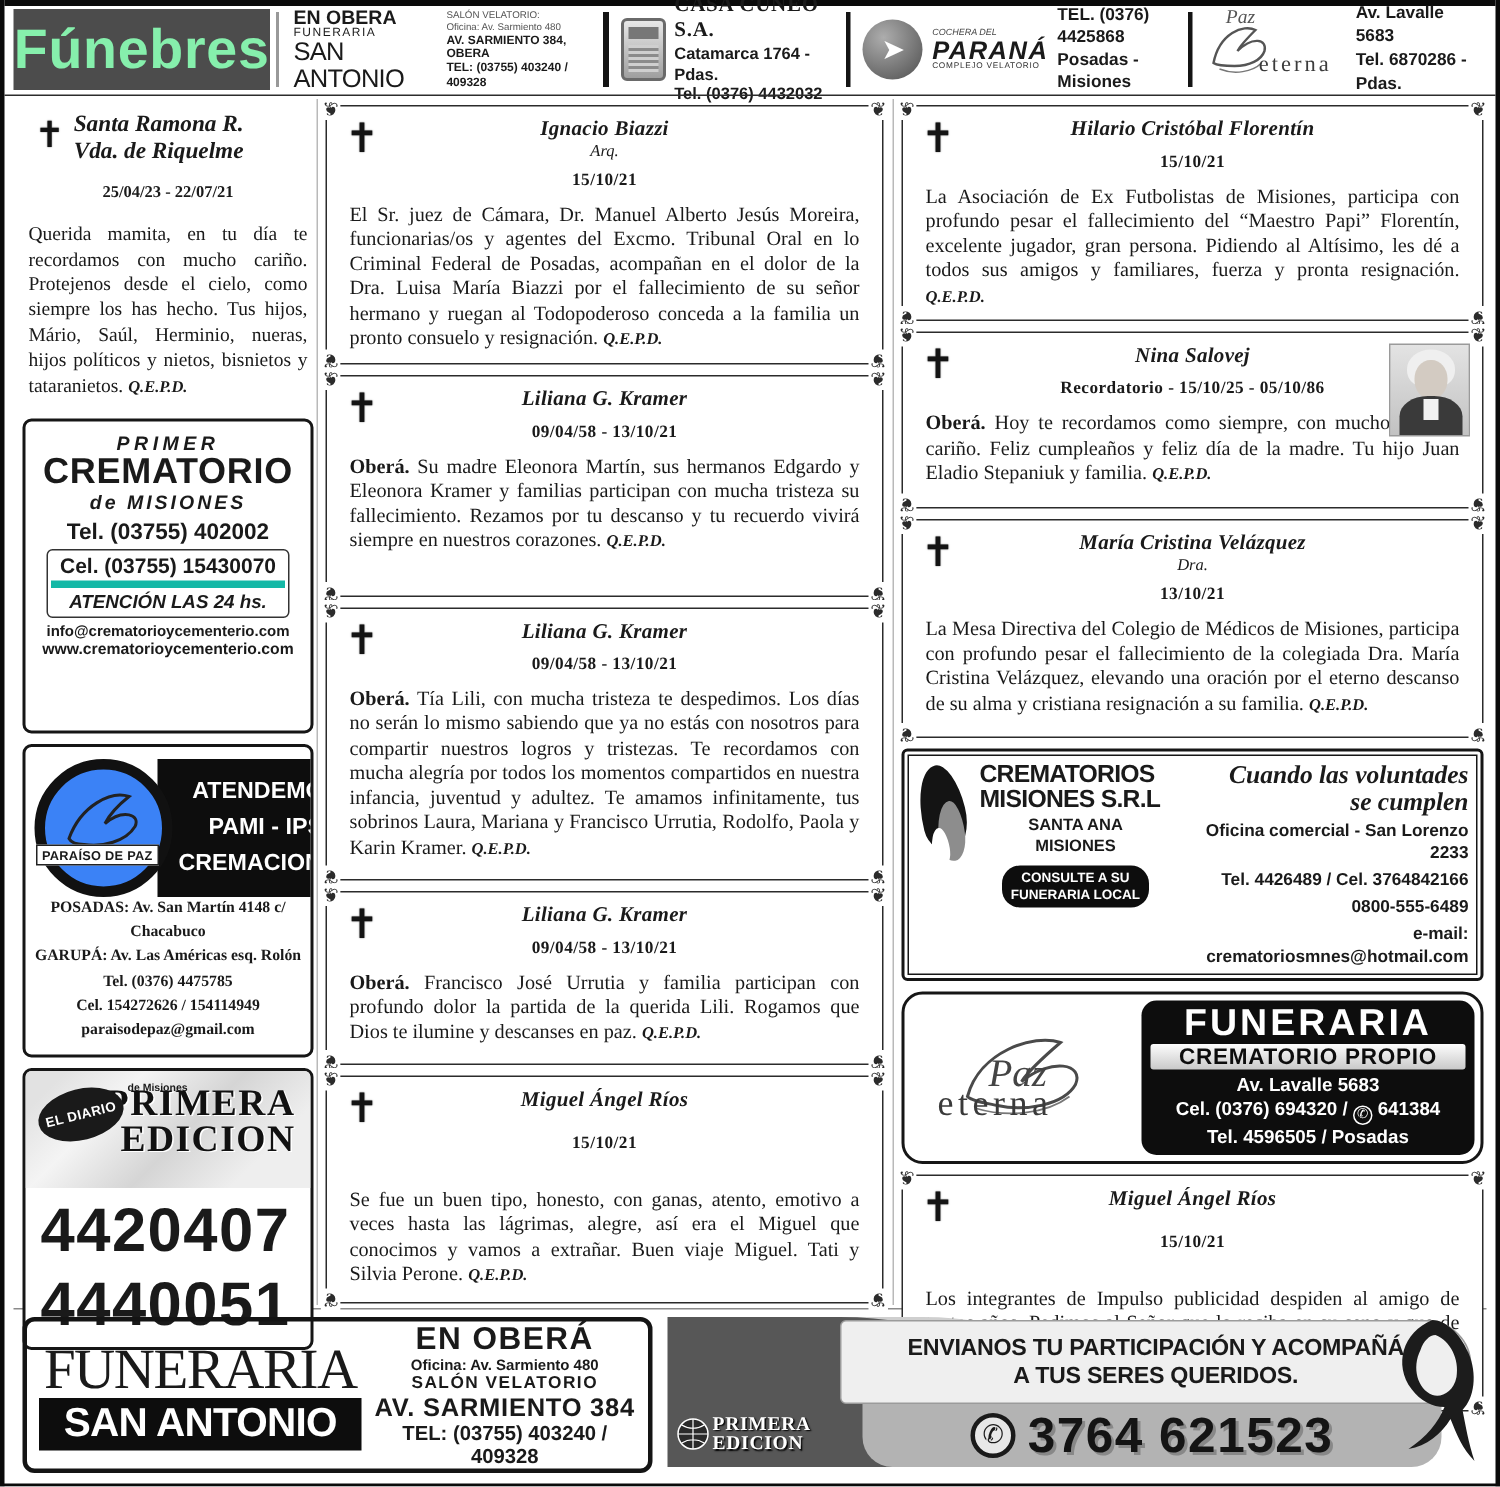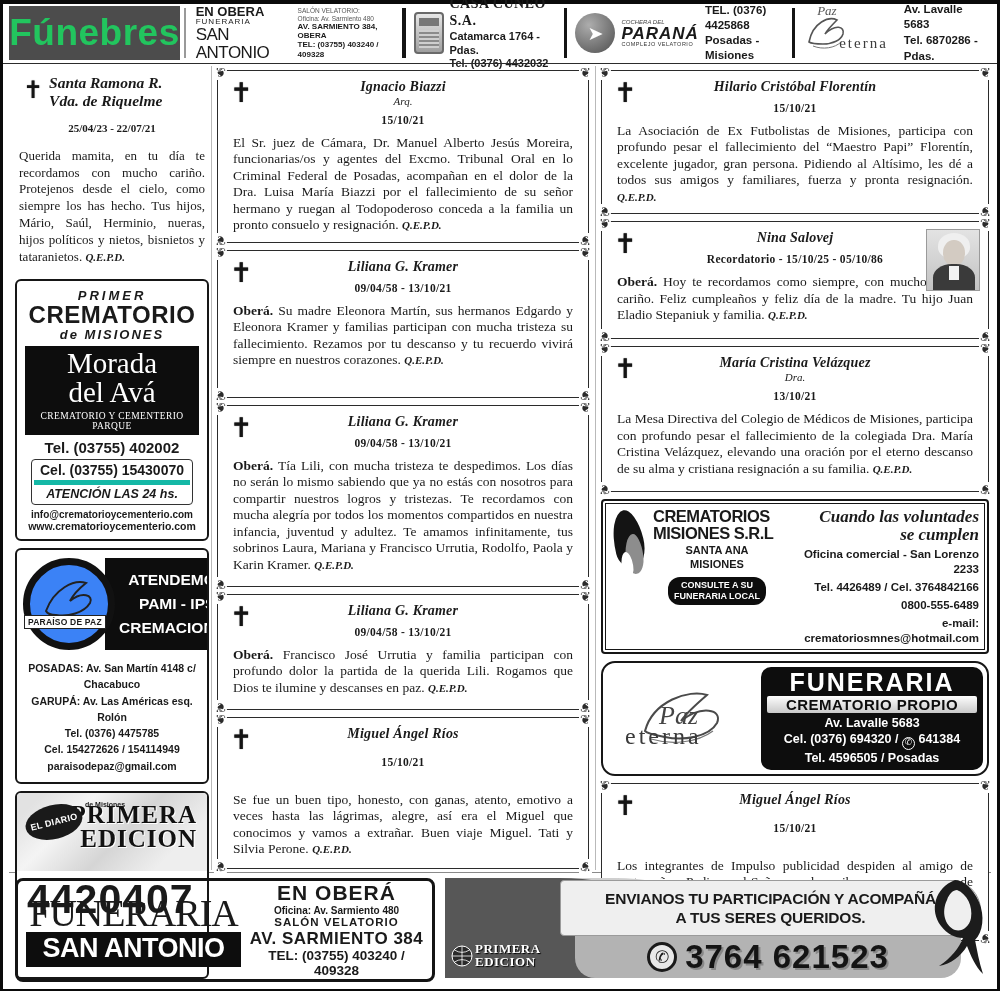--- a/index.html
+++ b/index.html
@@ -3,21 +3,21 @@
 <meta charset="utf-8">
 <style>
   * { box-sizing: border-box; margin: 0; padding: 0; }
   html,body { width:1000px; height:991px; background:#e9e9e9; }
   body { font-family:"Liberation Sans","DejaVu Sans",sans-serif; color:#1a1a1a; position:relative; overflow:hidden; }
   .sheet { position:absolute; inset:0; background:#fff; border-left:3px solid #0a0a0a; border-right:3px solid #0a0a0a; border-bottom:2px solid #0a0a0a; }
   .topbar { position:absolute; left:0; right:0; top:0; height:4px; background:#0a0a0a; }
 
   
   .masthead { position:absolute; left:6px; right:6px; top:6px; height:54px; display:flex; align-items:stretch; }
-  .mh-title { width:196px; background:#4c4c4c; color:#22c55e; font-weight:bold; font-size:37px; display:flex; align-items:center; justify-content:center; letter-spacing:.5px; }
+  .mh-title { width:196px; background:#4c4c4c; color:#86efac; font-weight:bold; font-size:37px; display:flex; align-items:center; justify-content:center; letter-spacing:.5px; }
   .mh-sec { display:flex; align-items:center; padding:2px 6px; gap:6px; }
   .mh-div { width:4px; background:#141414; margin:2px 2px; }
   .mh-rule { width:2px; background:#999; margin:2px 4px; }
   .sa-left { line-height:1.02; }
   .sa-left .l1 { font-weight:bold; font-size:13px; }
   .sa-left .l2 { font-size:8px; letter-spacing:1px; }
   .sa-left .l3 { font-size:17px; letter-spacing:-.5px; font-family:"Liberation Sans",sans-serif; }
   .sa-right { line-height:1.15; }
   .sa-right .t { font-size:6.5px; color:#555; }
   .sa-right .b { font-size:8px; font-weight:bold; }
@@ -89,21 +89,21 @@
   .morada .aten { font-weight:bold; font-style:italic; font-size:12.5px; }
   .morada .mail { font-size:10px; font-weight:bold; }
   .morada .web { font-size:10.5px; font-weight:bold; }
 
   .paraiso { min-height:202px; padding:8px 6px; }
   .paraiso .top { display:flex; }
   .paraiso .ring { width:92px; height:92px; border:7px solid #111; border-radius:50%; position:relative; flex:none; background:#3b82f6; z-index:1; }
   .paraiso .ring .lbl { position:absolute; left:-6px; bottom:14px; background:#fff; border:1px solid #222; font-size:8.5px; font-weight:bold; padding:1px 3px; letter-spacing:.2px; }
   .paraiso .blk { background:#0d0d0d; color:#fff; flex:1; margin-left:-10px; padding:10px 4px 10px 14px; text-align:center; font-weight:bold; display:flex; flex-direction:column; justify-content:center; gap:6px; border-radius:0 4px 4px 0; }
   .paraiso .blk .s1 { font-size:15.5px; }
-  .paraiso .addr { text-align:center; font-weight:bold; font-size:10.5px; line-height:1.55; margin-top:10px; font-family:Liberation Sans, sans-serif; }
+  .paraiso .addr { text-align:center; font-weight:bold; font-size:10.5px; line-height:1.55; font-family:Liberation Serif, serif; }
 
   .pe-ad { min-height:188px; display:flex; flex-direction:column; }
   .pe-logo { height:78px; background:linear-gradient(135deg,#e2e2e2 10%,#f4f4f4 30%,#d5d5d5 55%,#eeeeee 80%); position:relative; padding:10px 4px 0 8px; }
   .pe-logo .blob { position:absolute; left:8px; top:12px; width:58px; height:34px; background:#1a1a1a; border-radius:50%; transform:rotate(-14deg); color:#fff; font-weight:bold; font-size:9px; display:flex; align-items:center; justify-content:center; letter-spacing:.3px; }
   .pe-logo .bword { font-family:"Liberation Serif",serif; font-weight:bold; font-size:25px; letter-spacing:1px; color:#111; text-shadow:1px 1px 0 #fff; line-height:.95; text-align:right; padding-right:6px; }
   .pe-logo .dm { position:absolute; left:68px; top:8px; font-size:7px; font-weight:bold; }
   .pe-tels { flex:1; display:flex; flex-direction:column; justify-content:center; gap:8px; padding-left:10px; }
   .pe-tels .ph { font-weight:bold; font-size:41px; letter-spacing:1px; line-height:1; }
 
   
@@ -231,25 +231,20 @@
         <div>Vda. de Riquelme</div>
       </div>
       <div class="lobit-dates">25/04/23 - 22/07/21</div>
       <p class="lobit-body"><span>Querida mamita, en tu día te recordamos con mucho cariño. Protejenos desde el cielo, como siempre los has hecho. Tus hijos, Mário, Saúl, Herminio, nueras, hijos políticos y nietos, bisnietos y tataranietos.</span> <span class="qepd">Q.E.P.D.</span></p>
     </div>
 
     <div class="ad-box morada">
       <div class="p1">PRIMER</div>
       <div class="p2">CREMATORIO</div>
       <div class="p3">de MISIONES</div>
-      <div class="blk">
-        <div class="m1">Morada</div>
-        <div class="m1">del Avá</div>
-        <div class="strip">CREMATORIO Y CEMENTERIO PARQUE</div>
-      </div>
       <div class="tel">Tel. (03755) 402002</div>
       <div class="celbox">
         <div class="cel">Cel. (03755) 15430070</div>
         <div class="aten">ATENCIÓN LAS 24 hs.</div>
       </div>
       <div class="mail">info@crematorioycementerio.com</div>
       <div class="web">www.crematorioycementerio.com</div>
     </div>
 
     <div class="ad-box paraiso">

